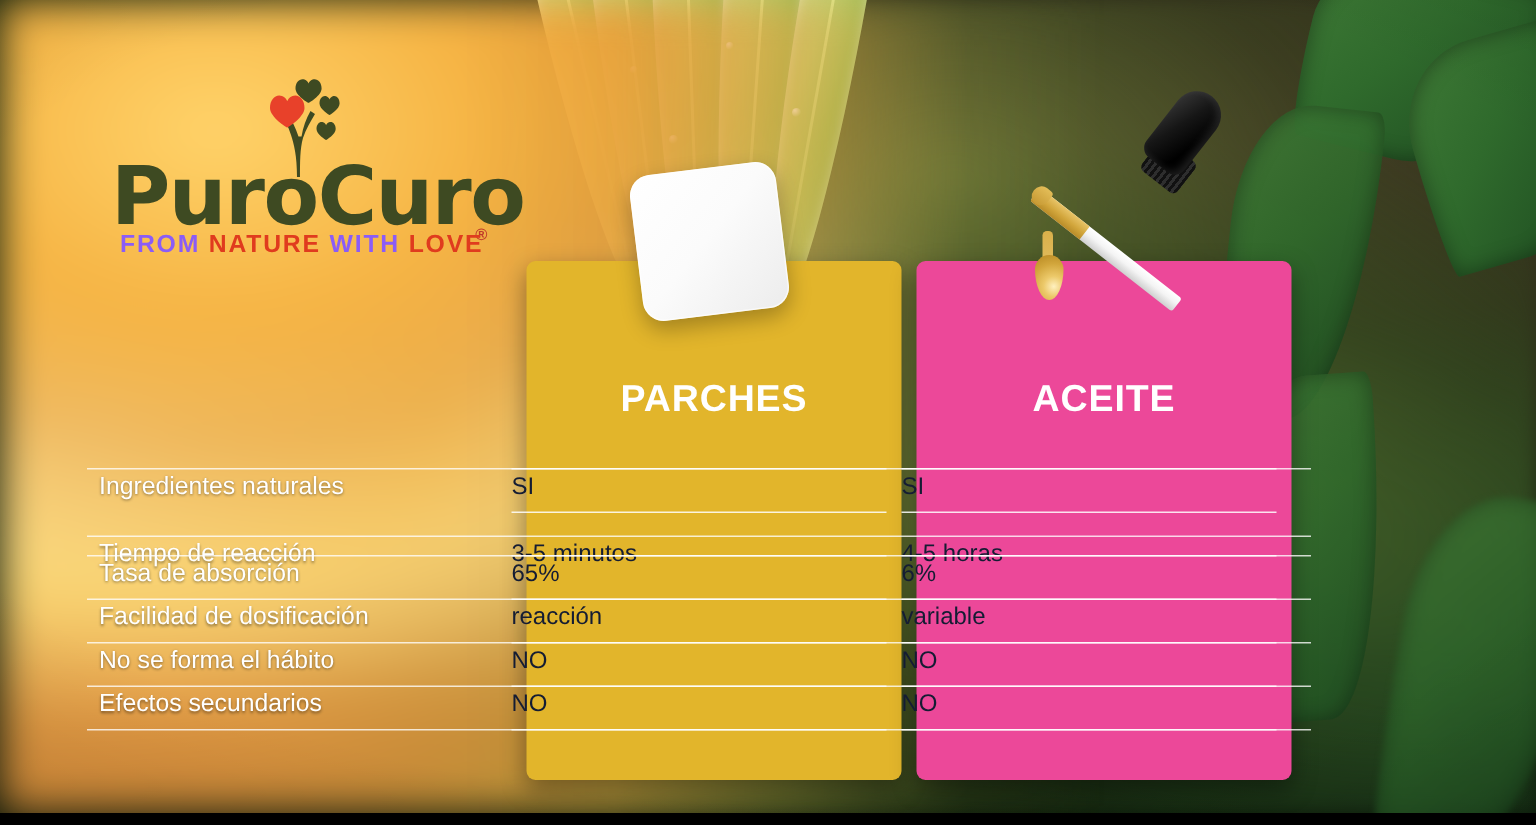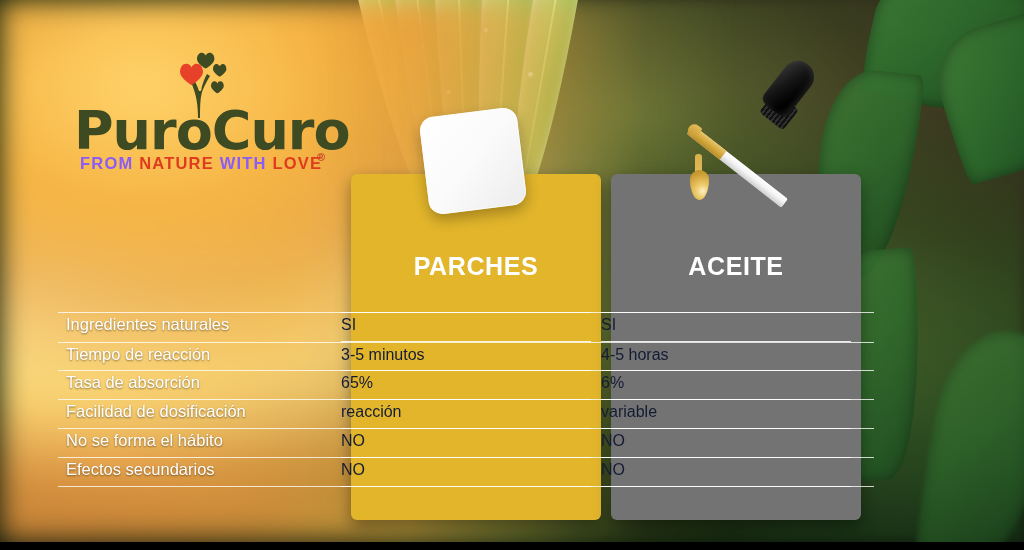--- a/index.html
+++ b/index.html
@@ -98,21 +98,21 @@
   
   #table{ position:absolute; left:0; top:0; width:1024px; height:550px; }
 
   .col{
     position:absolute; top:174px; width:250px; height:346px;
     border-radius:6px;
     box-shadow:0 6px 16px rgba(0,0,0,.38);
     margin-left:10px;
   }
   .col-a{ left:341px; background:#e2b52b; }
-  .col-b{ left:601px; background:#737373; }
+  .col-b{ left:601px; background:#ec4899; }
 
   .col-head{
     position:absolute; left:0; right:0; top:78px;
     text-align:center;
     font-size:25px; font-weight:700; letter-spacing:.6px;
     color:#ffffff;
   }
 
   
   .rows{ position:absolute; left:0; top:0; width:1024px; height:550px; }
@@ -278,21 +278,21 @@
 
     <div class="rows" id="rows-root">
         <div class="row" style="top: 312px;">
           <div class="sep"></div>
           <div class="label">Ingredientes naturales</div>
           <div class="cell a">SI</div>
           <div class="cell b">SI</div>
         </div>
         <div class="sep-a" style="top: 312px;"></div>
         <div class="sep-b" style="top: 312px;"></div>
-        <div class="row" style="top: 342px;">
+        <div class="row" style="top: 357px;">
           <div class="sep"></div>
           <div class="label">Tiempo de reacción</div>
           <div class="cell a">3-5 minutos</div>
           <div class="cell b">4-5 horas</div>
         </div>
         <div class="sep-a" style="top: 341px;"></div>
         <div class="sep-b" style="top: 341px;"></div>
         <div class="row" style="top: 370px;">
           <div class="sep"></div>
           <div class="label">Tasa de absorción</div>

